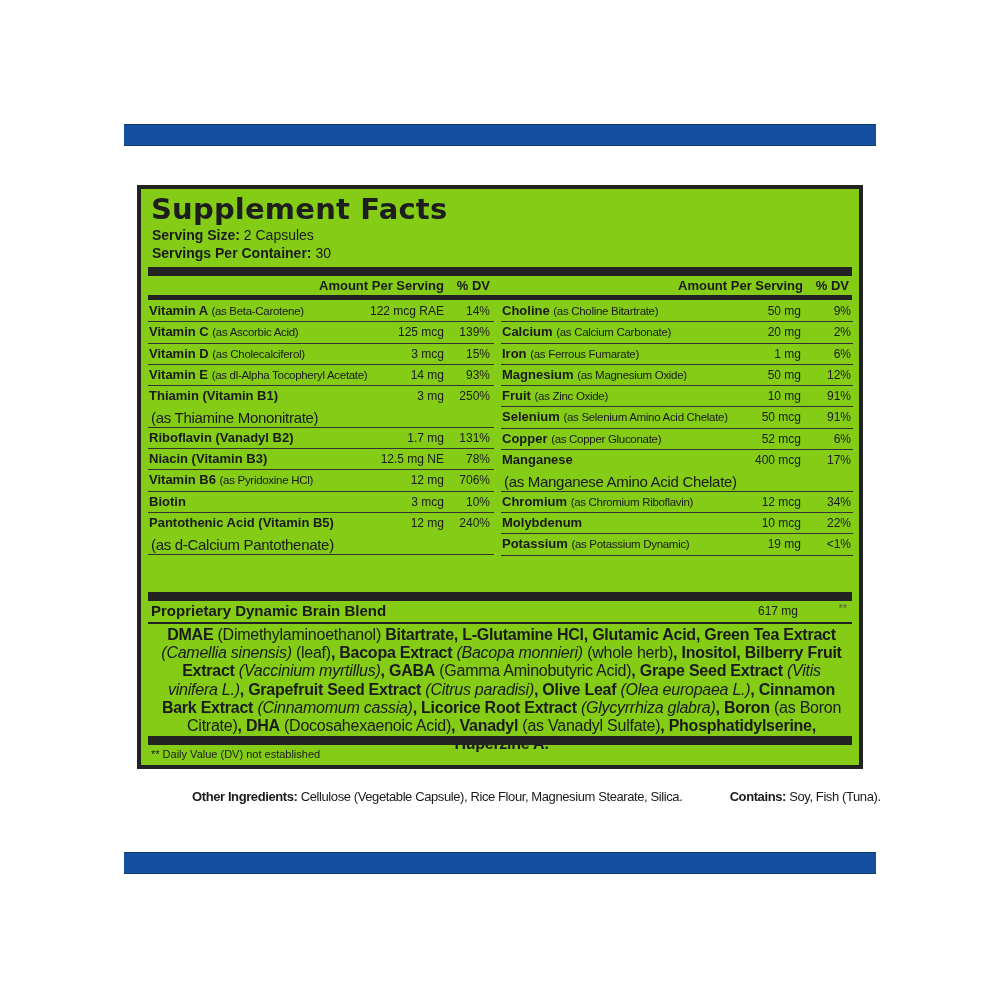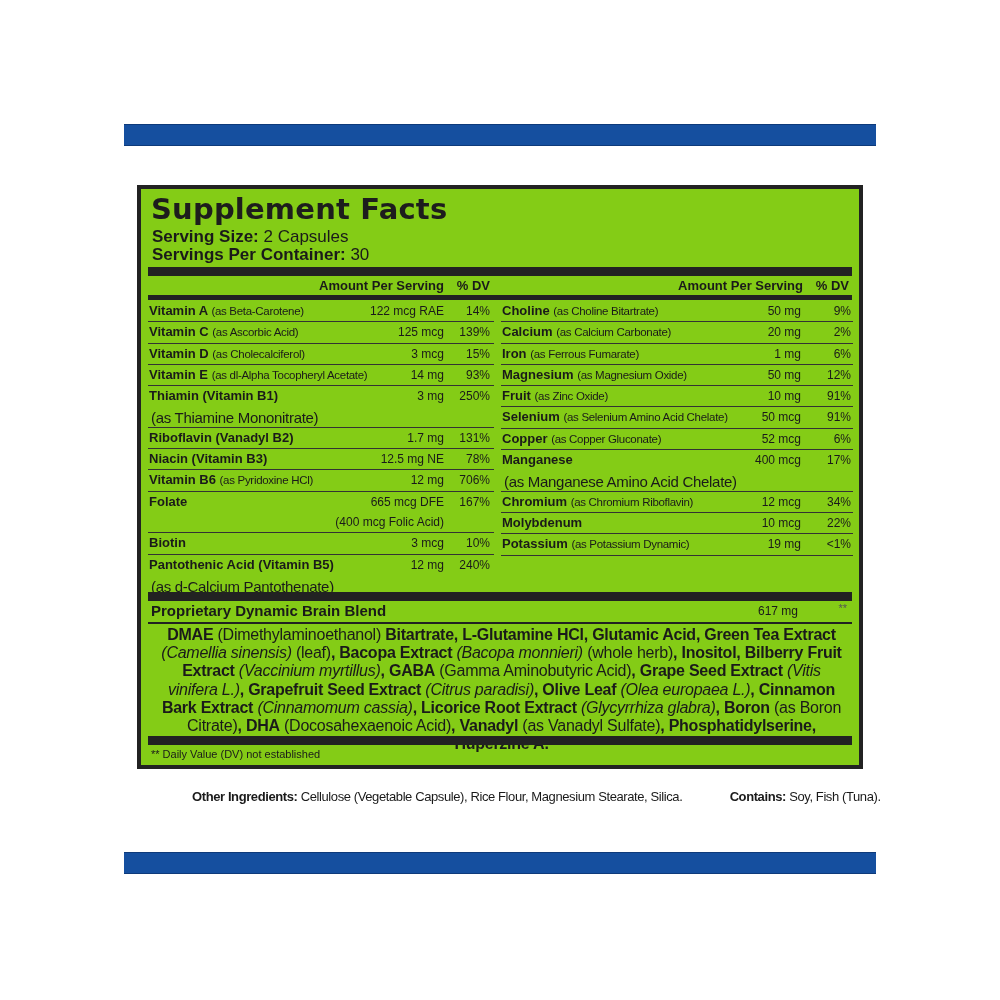--- a/index.html
+++ b/index.html
@@ -7,21 +7,21 @@
          font-family: "Liberation Sans", "DejaVu Sans", sans-serif; color: #1a1a1a; }
   .blue-bar { position: absolute; left: 124px; width: 752px; height: 22px;
               background: #154f9f; border-top: 1px solid #0e3a7a; border-bottom: 1px solid #0e3a7a; box-sizing: border-box; }
   .blue-bar.top { top: 124px; }
   .blue-bar.bottom { top: 852px; }
 
   .label { position: absolute; left: 137px; top: 185px; width: 726px; height: 584px;
            border: 4px solid #222; box-sizing: border-box; background: #84cc16; text-align: center; }
   .title { position: absolute; left: 10px; top: 3px; font-size: 29px; font-weight: 900;
            letter-spacing: 0.2px; color: #1d1d1d; font-family: "DejaVu Sans", sans-serif; }
-  .serving { position: absolute; left: 11px; font-size: 17px; font-weight: bold; }
+  .serving { position: absolute; left: 11px; font-size: 14px; font-weight: bold; }
   .serving.s1 { top: 38px; }
   .serving.s2 { top: 56px; }
   .serving .v { font-weight: normal; }
 
   .thick { position: absolute; left: 7px; right: 7px; background: #222; }
   .hdr-bar { top: 78px; height: 9px; }
   .hdr-bar2 { top: 106px; height: 5px; }
 
   .col { position: absolute; top: 87px; }
   .col.left { left: 7px; width: 346px; }
@@ -117,26 +117,20 @@
         <div class="row">
           <span class="nm"><span>Niacin (Vitamin B3)</span></span>
           <span class="amt">12.5 mg NE</span>
           <span class="dv">78%</span>
         </div>
         <div class="row">
           <span class="nm"><span>Vitamin B6</span> <span class="src">(as Pyridoxine HCl)</span></span>
           <span class="amt">12 mg</span>
           <span class="dv">706%</span>
         </div>
-        <div class="row tall">
-          <span class="nm"><span>Folate</span></span>
-          <span class="amt">665 mcg DFE</span>
-          <span class="amt2">(400 mcg Folic Acid)</span>
-          <span class="dv">167%</span>
-        </div>
         <div class="row">
           <span class="nm"><span>Biotin</span></span>
           <span class="amt">3 mcg</span>
           <span class="dv">10%</span>
         </div>
         <div class="row tall">
           <span class="nm"><span>Pantothenic Acid (Vitamin B5)</span></span>
           <span class="src2">(as d-Calcium Pantothenate)</span>
           <span class="amt">12 mg</span>
           <span class="dv">240%</span>

